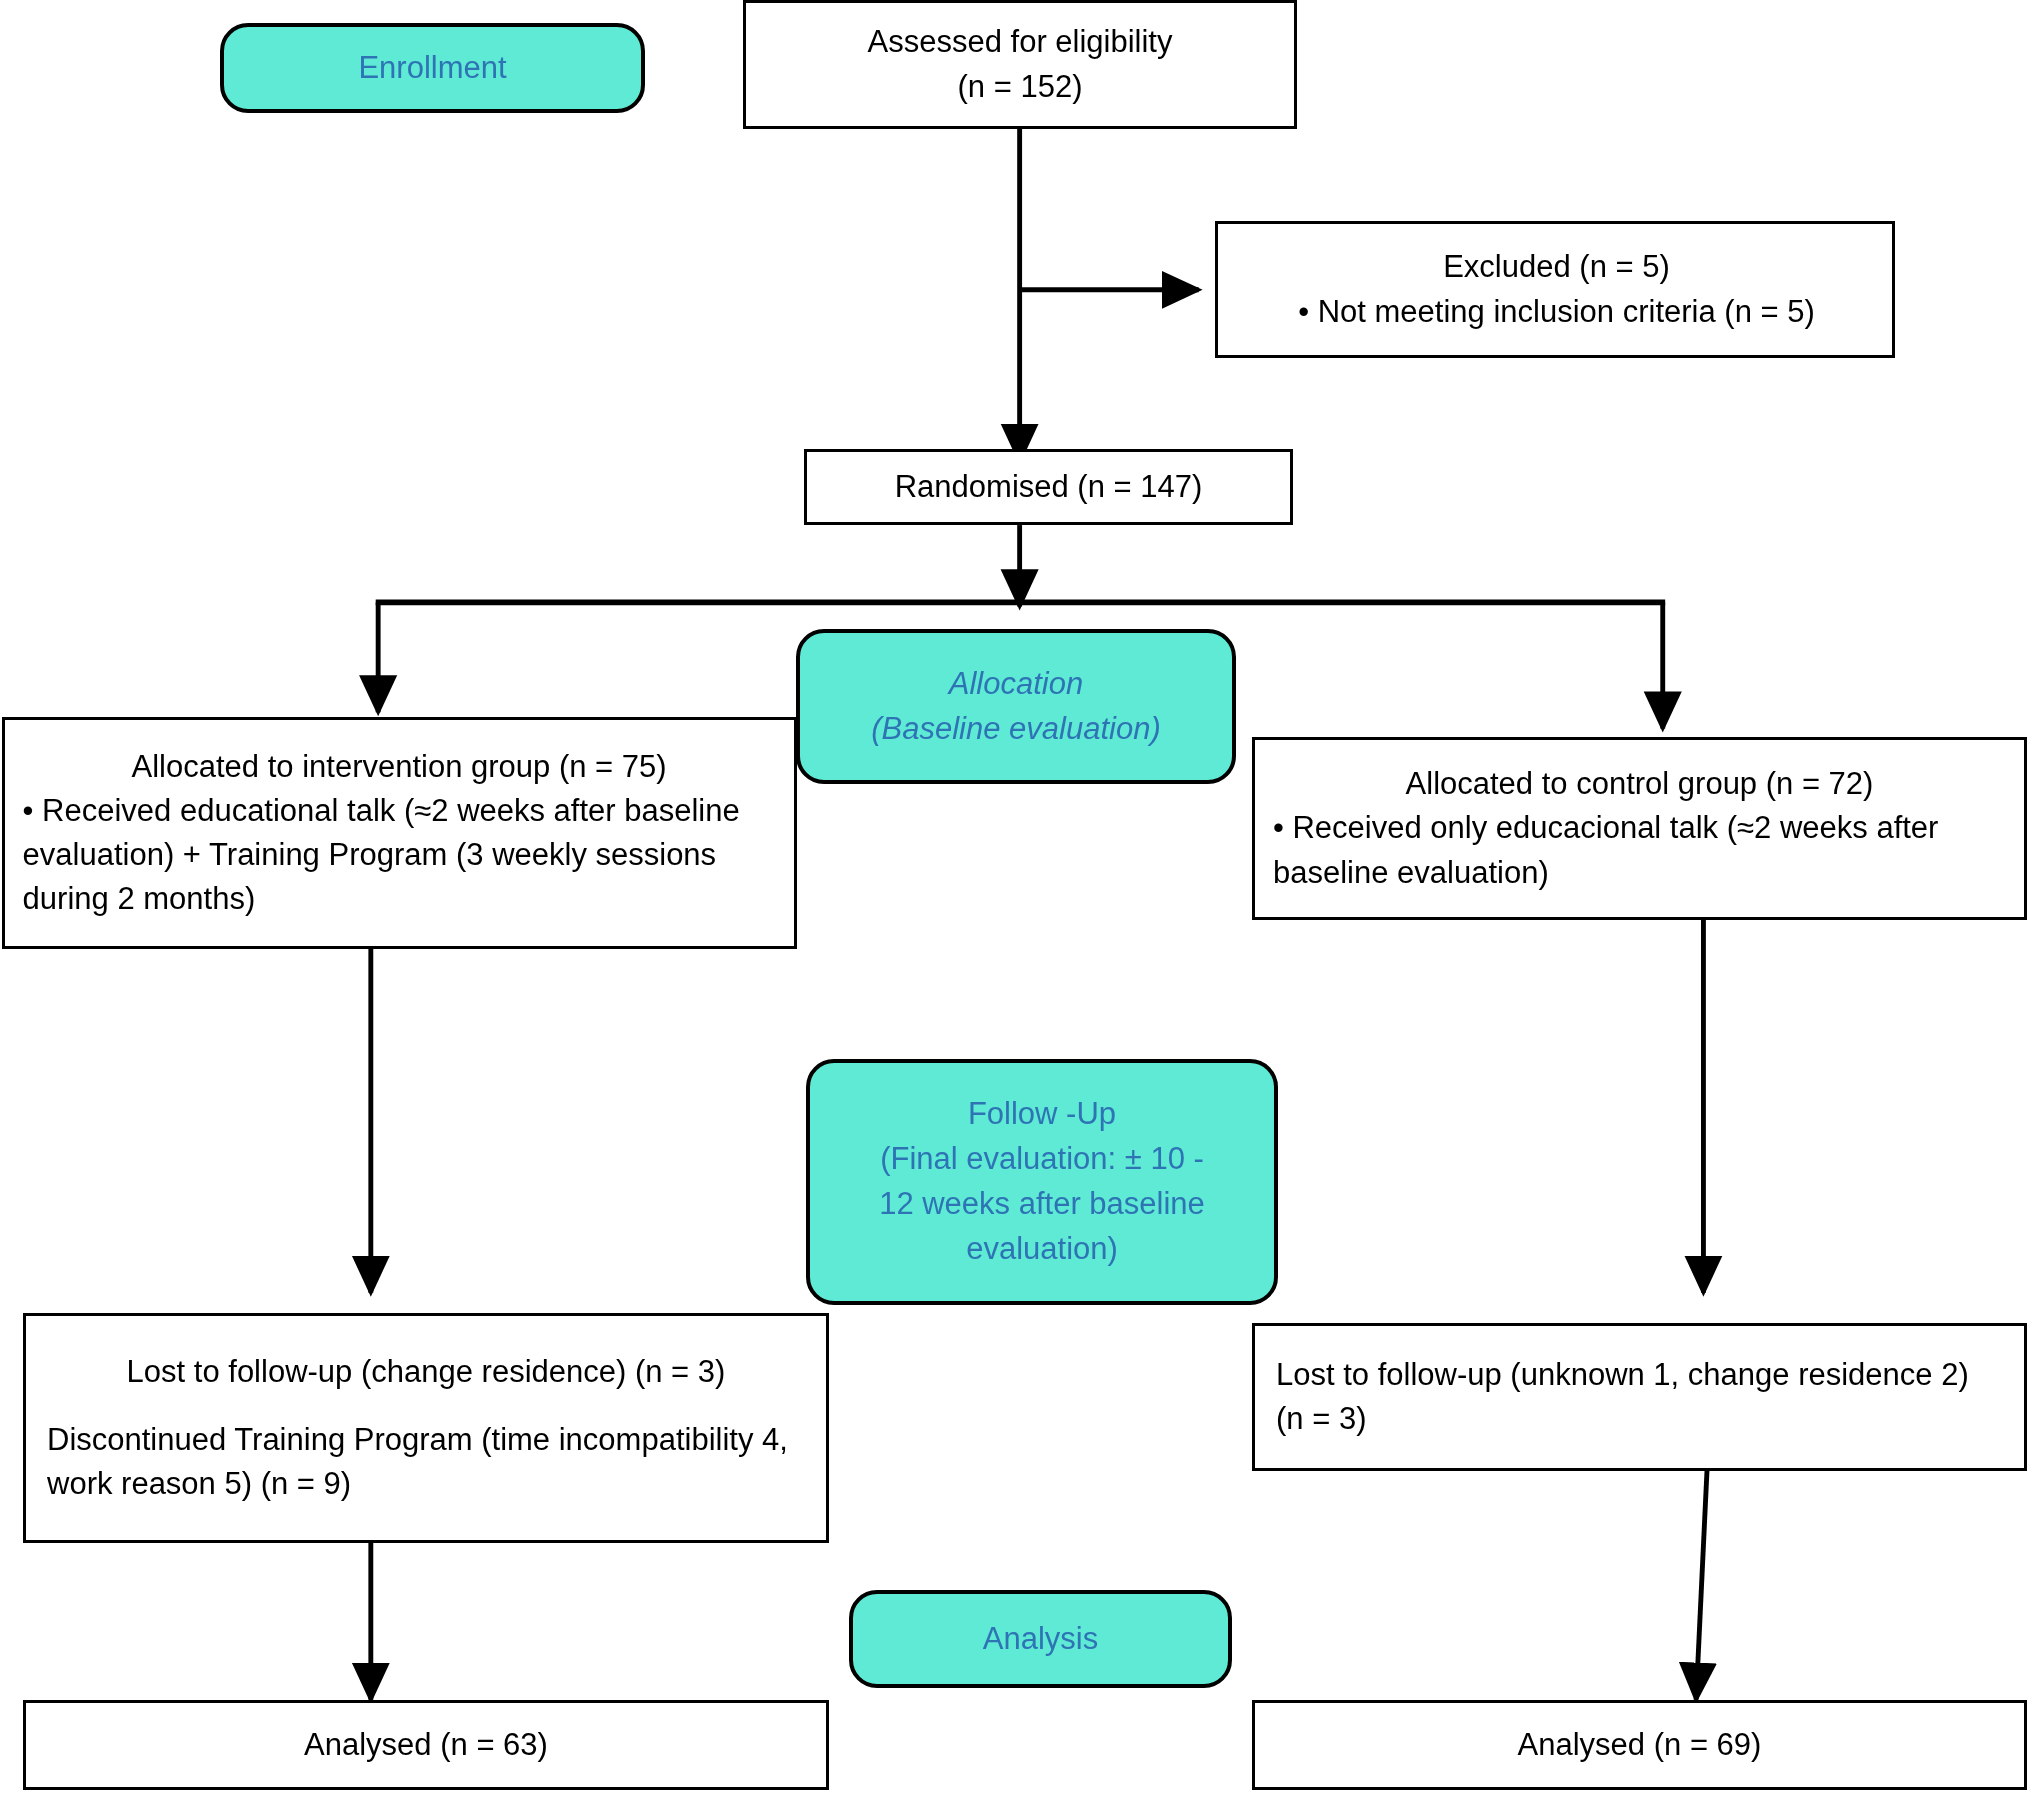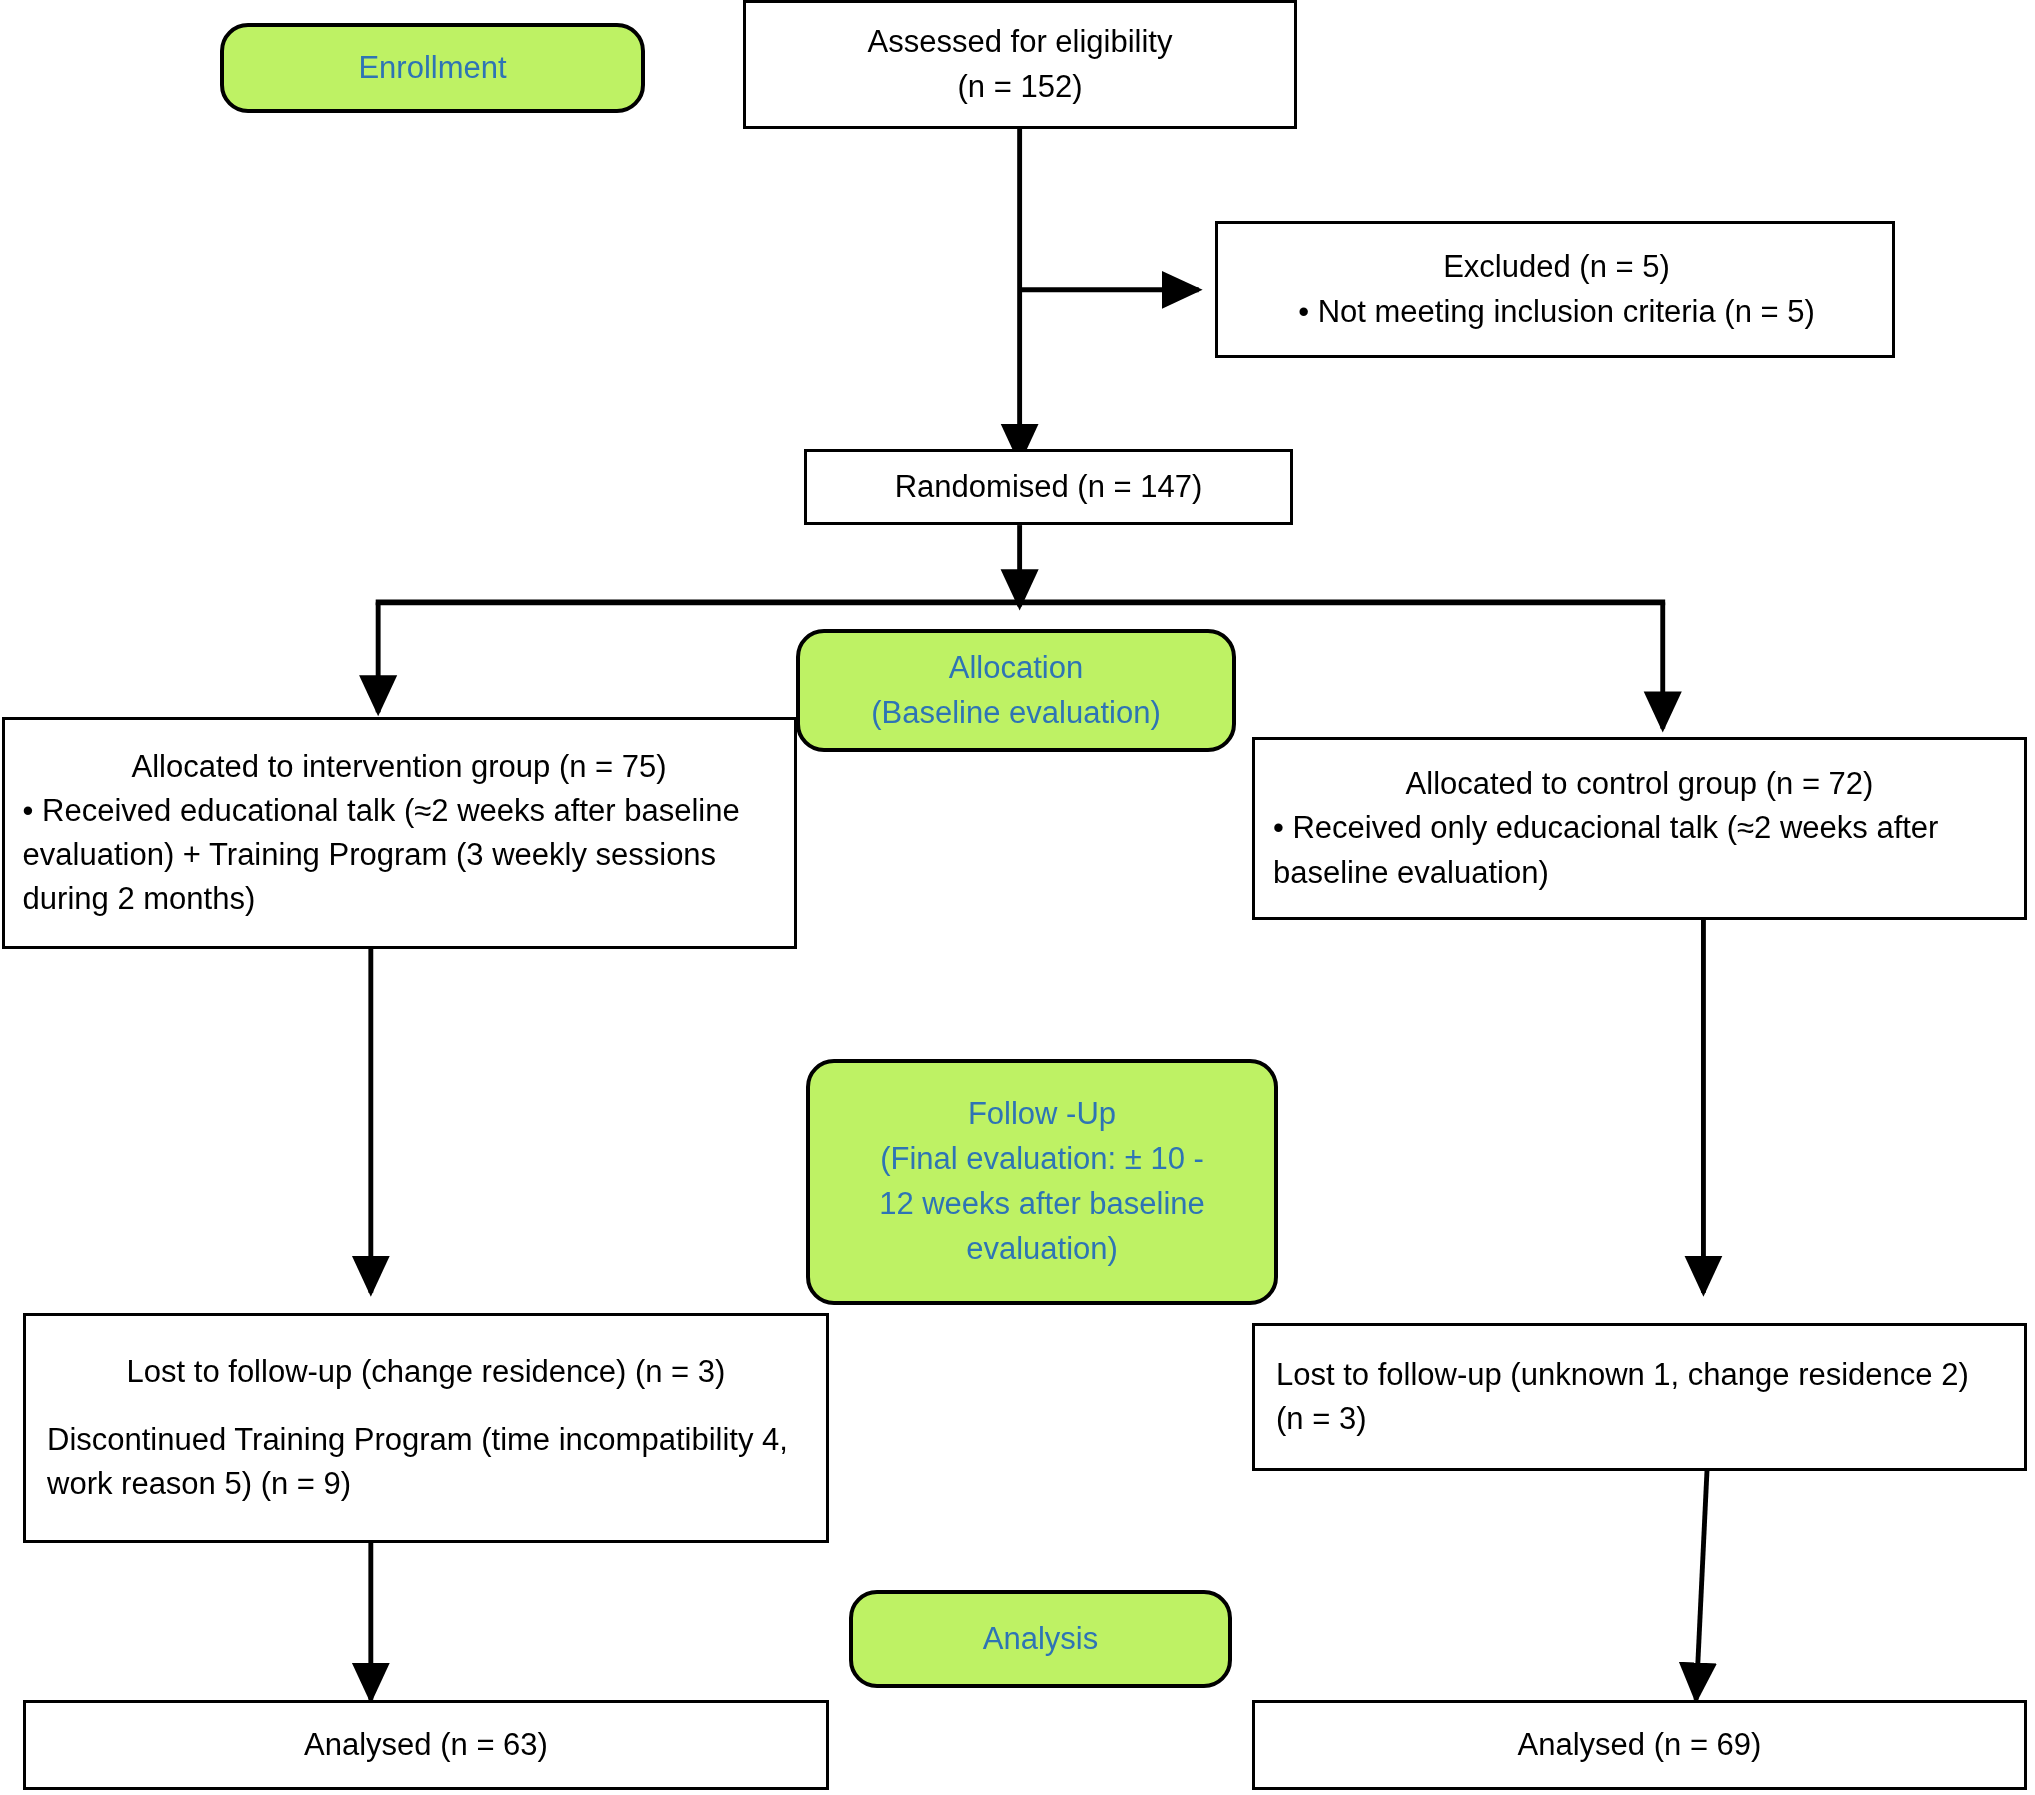--- a/index.html
+++ b/index.html
@@ -31,21 +31,21 @@
     line-height: 1.42;
     padding: 4.9px 13px;
     z-index: 3;
   }
   .node .line { display: block; white-space: normal; }
 
   
   .stage {
     position: absolute;
     box-sizing: border-box;
-    background: #bef264;
+    background: #5eead4;
     border: 4.1px solid #000000;
     border-radius: 28px;
     display: flex;
     flex-direction: column;
     align-items: center;
     justify-content: center;
     text-align: center;
     color: #2e74b5;
     font-size: 31px;
     line-height: 1.45;
@@ -92,21 +92,21 @@
 
     <line x1="455" y1="1868" x2="455" y2="2088" stroke="#000000" stroke-width="6" marker-end="url(#arrowhead)"></line>
 
     <line x1="2098" y1="1772" x2="2083" y2="2088" stroke="#000000" stroke-width="6" marker-end="url(#arrowhead)"></line>
   </svg>
 
   <div class="stage" style="left:220px; top:23px; width:425px; height:90px;">
     <span class="line">Enrollment</span>
   </div>
 
-  <div class="stage" style="left:796px; top:629px; width:440px; height:123px;">
+  <div class="stage" style="left:796px; top:629px; width:440px; height:155px;font-style:italic;">
     <span class="line">Allocation</span>
     <span class="line">(Baseline evaluation)</span>
   </div>
 
   <div class="stage" style="left:806px; top:1032px; width:472px; height:246px;margin-top:27px;">
     <span class="line">Follow -Up</span>
     <span class="line">(Final evaluation: ± 10 -</span>
     <span class="line">12 weeks after baseline</span>
     <span class="line">evaluation)</span>
   </div>

